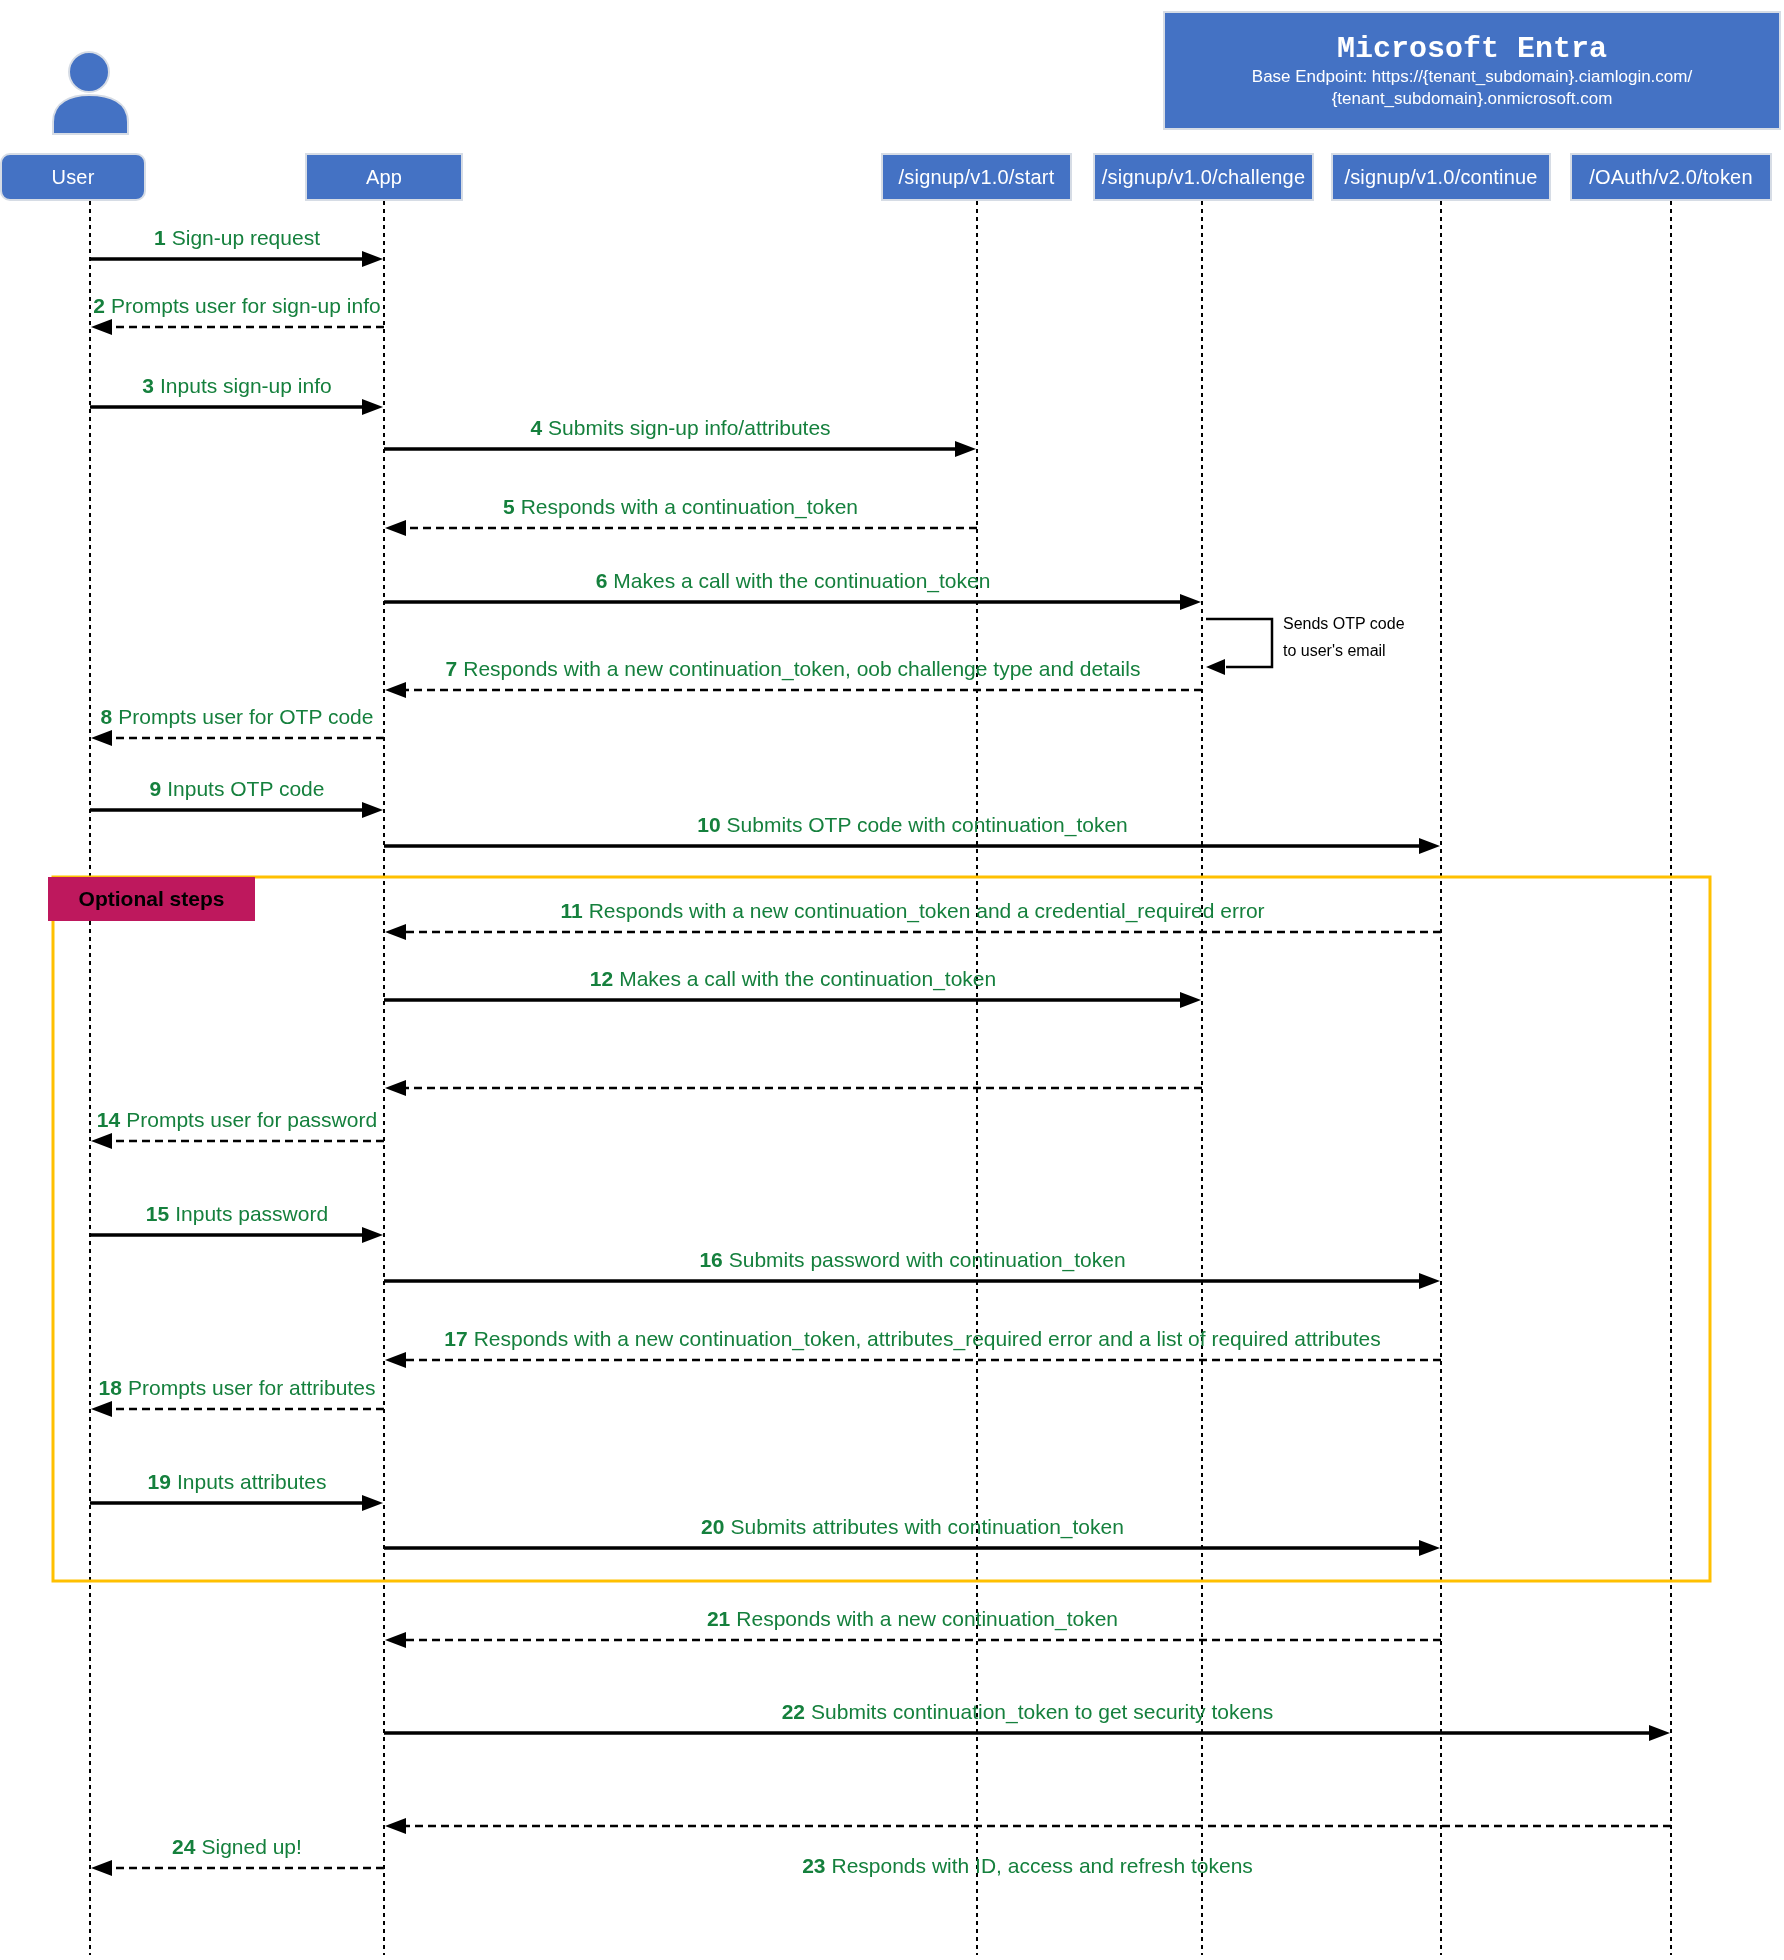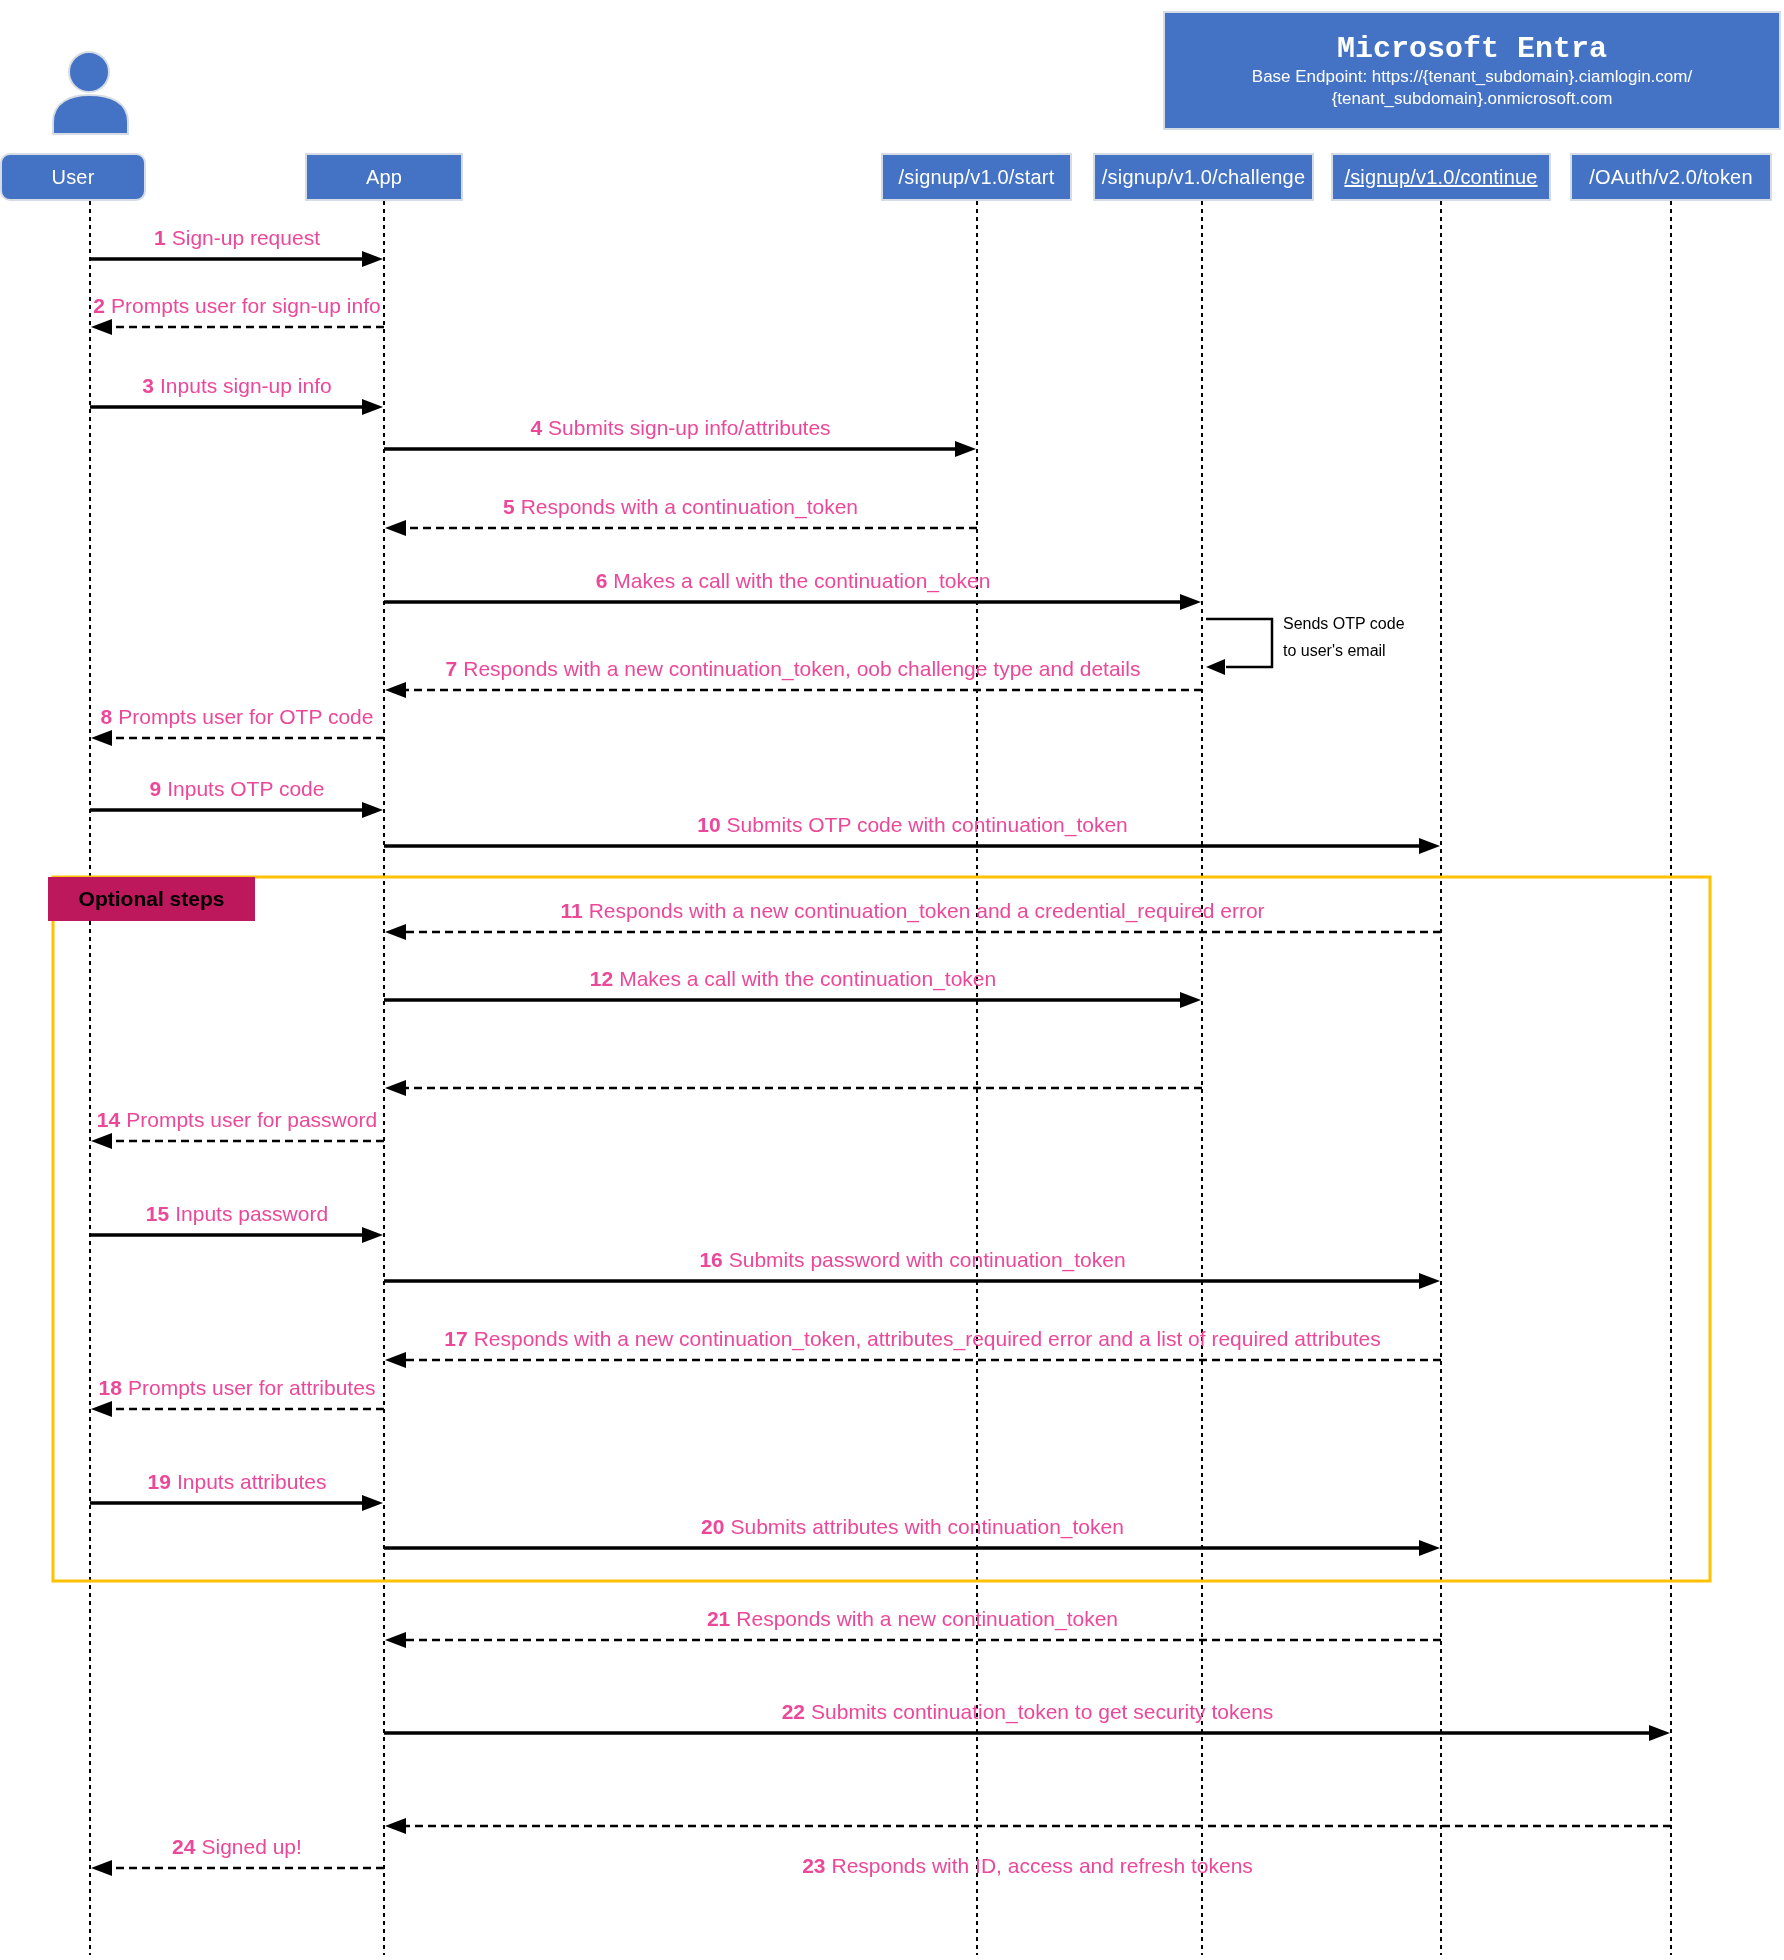--- a/index.html
+++ b/index.html
@@ -17,21 +17,21 @@
   .entra{
     position:absolute;left:1163px;top:11px;width:618px;height:119px;
     box-sizing:border-box;background:#4472C4;border:2px solid #D6DCE5;color:#fff;
     display:flex;flex-direction:column;align-items:center;justify-content:center;
     text-align:center;
   }
   .entra .t{font-weight:bold;font-size:30px;line-height:34px;font-family:Liberation Mono, monospace;}
   .entra .s{font-size:17px;line-height:22px;}
   .msg-label{
     position:absolute;transform:translateX(-50%);white-space:nowrap;
-    font-size:21px;color:#ec4899;line-height:26px;
+    font-size:21px;color:#15803d;line-height:26px;
   }
   .msg-label .num{font-weight:bold;margin-right:6px;}
   .opt-label{
     position:absolute;left:48px;top:877px;width:207px;height:44px;
     background:#be185d;color:#000;font-weight:bold;font-size:21px;
     display:flex;align-items:center;justify-content:center;z-index:3;
   }
   .note{
     position:absolute;left:1283px;top:610px;font-size:16px;line-height:27px;color:#000;
   }
@@ -121,21 +121,21 @@
     </div>
     <div class="actor-box" style="left: 305px; width: 158px;">
       <span>App</span>
     </div>
     <div class="actor-box" style="left: 881px; width: 191px;">
       <span>/signup/v1.0/start</span>
     </div>
     <div class="actor-box" style="left: 1093px; width: 221px;">
       <span>/signup/v1.0/challenge</span>
     </div>
-    <div class="actor-box" style="left: 1331px; width: 220px; text-decoration: underline;">
+    <div class="actor-box" style="left: 1331px; width: 220px;">
       <span>/signup/v1.0/continue</span>
     </div>
     <div class="actor-box" style="left: 1570px; width: 202px;">
       <span>/OAuth/v2.0/token</span>
     </div>
     <div class="msg-label" style="left: 237px; top: 225px;"><span class="num">1</span><span>Sign-up request</span></div>
     <div class="msg-label" style="left: 237px; top: 293px;"><span class="num">2</span><span>Prompts user for sign-up info</span></div>
     <div class="msg-label" style="left: 237px; top: 373px;"><span class="num">3</span><span>Inputs sign-up info</span></div>
     <div class="msg-label" style="left: 680.5px; top: 415px;"><span class="num">4</span><span>Submits sign-up info/attributes</span></div>
     <div class="msg-label" style="left: 680.5px; top: 494px;"><span class="num">5</span><span>Responds with a continuation_token</span></div>

